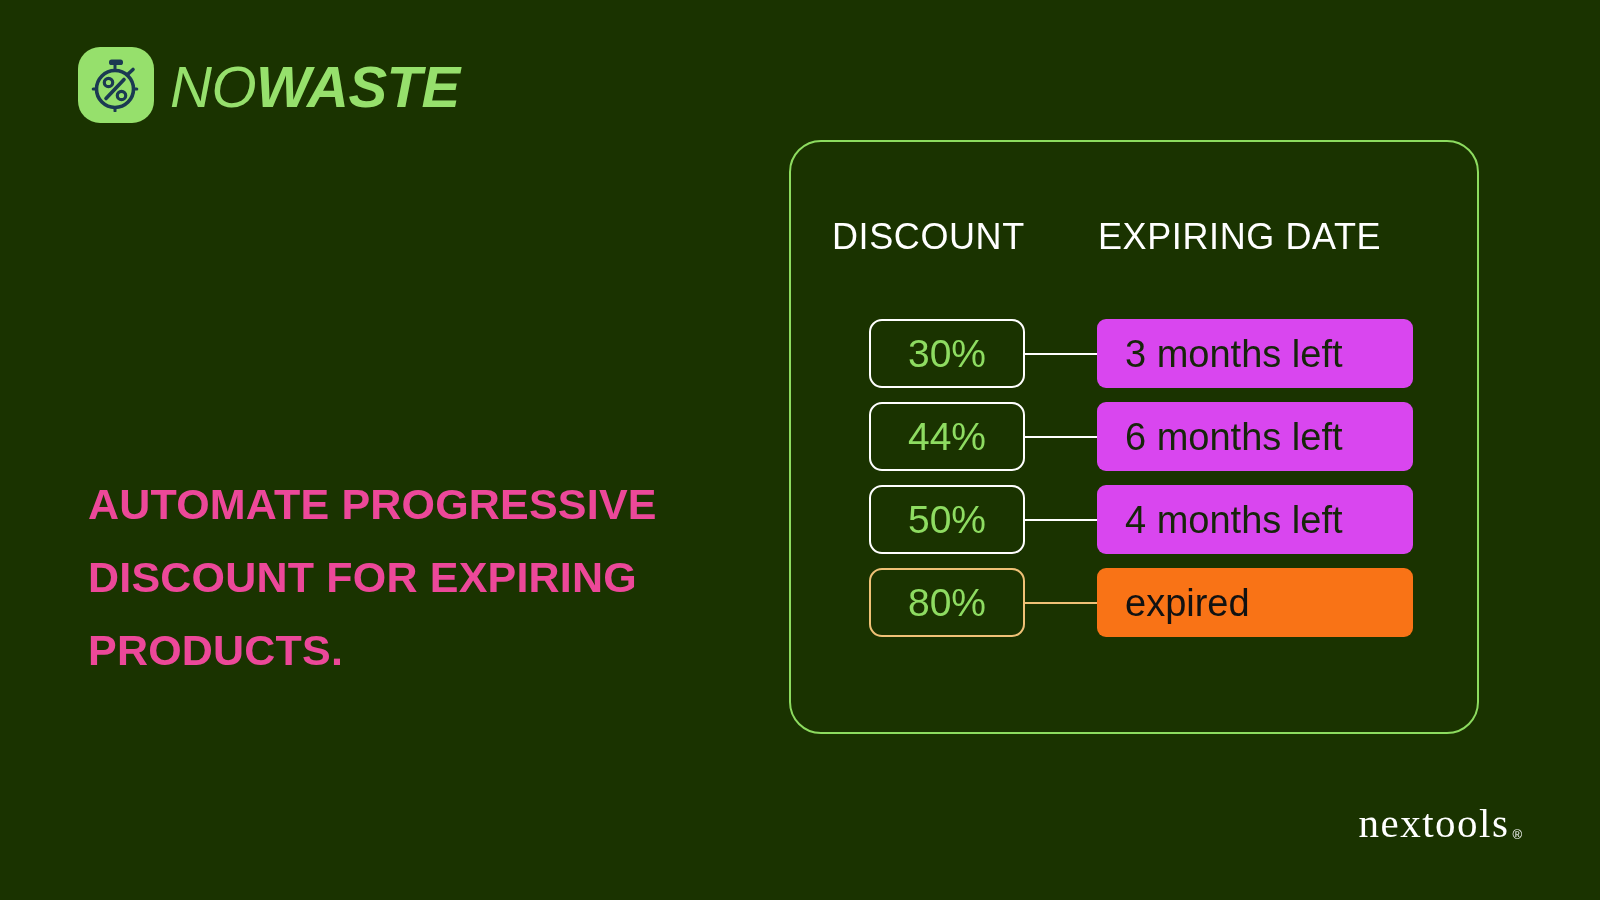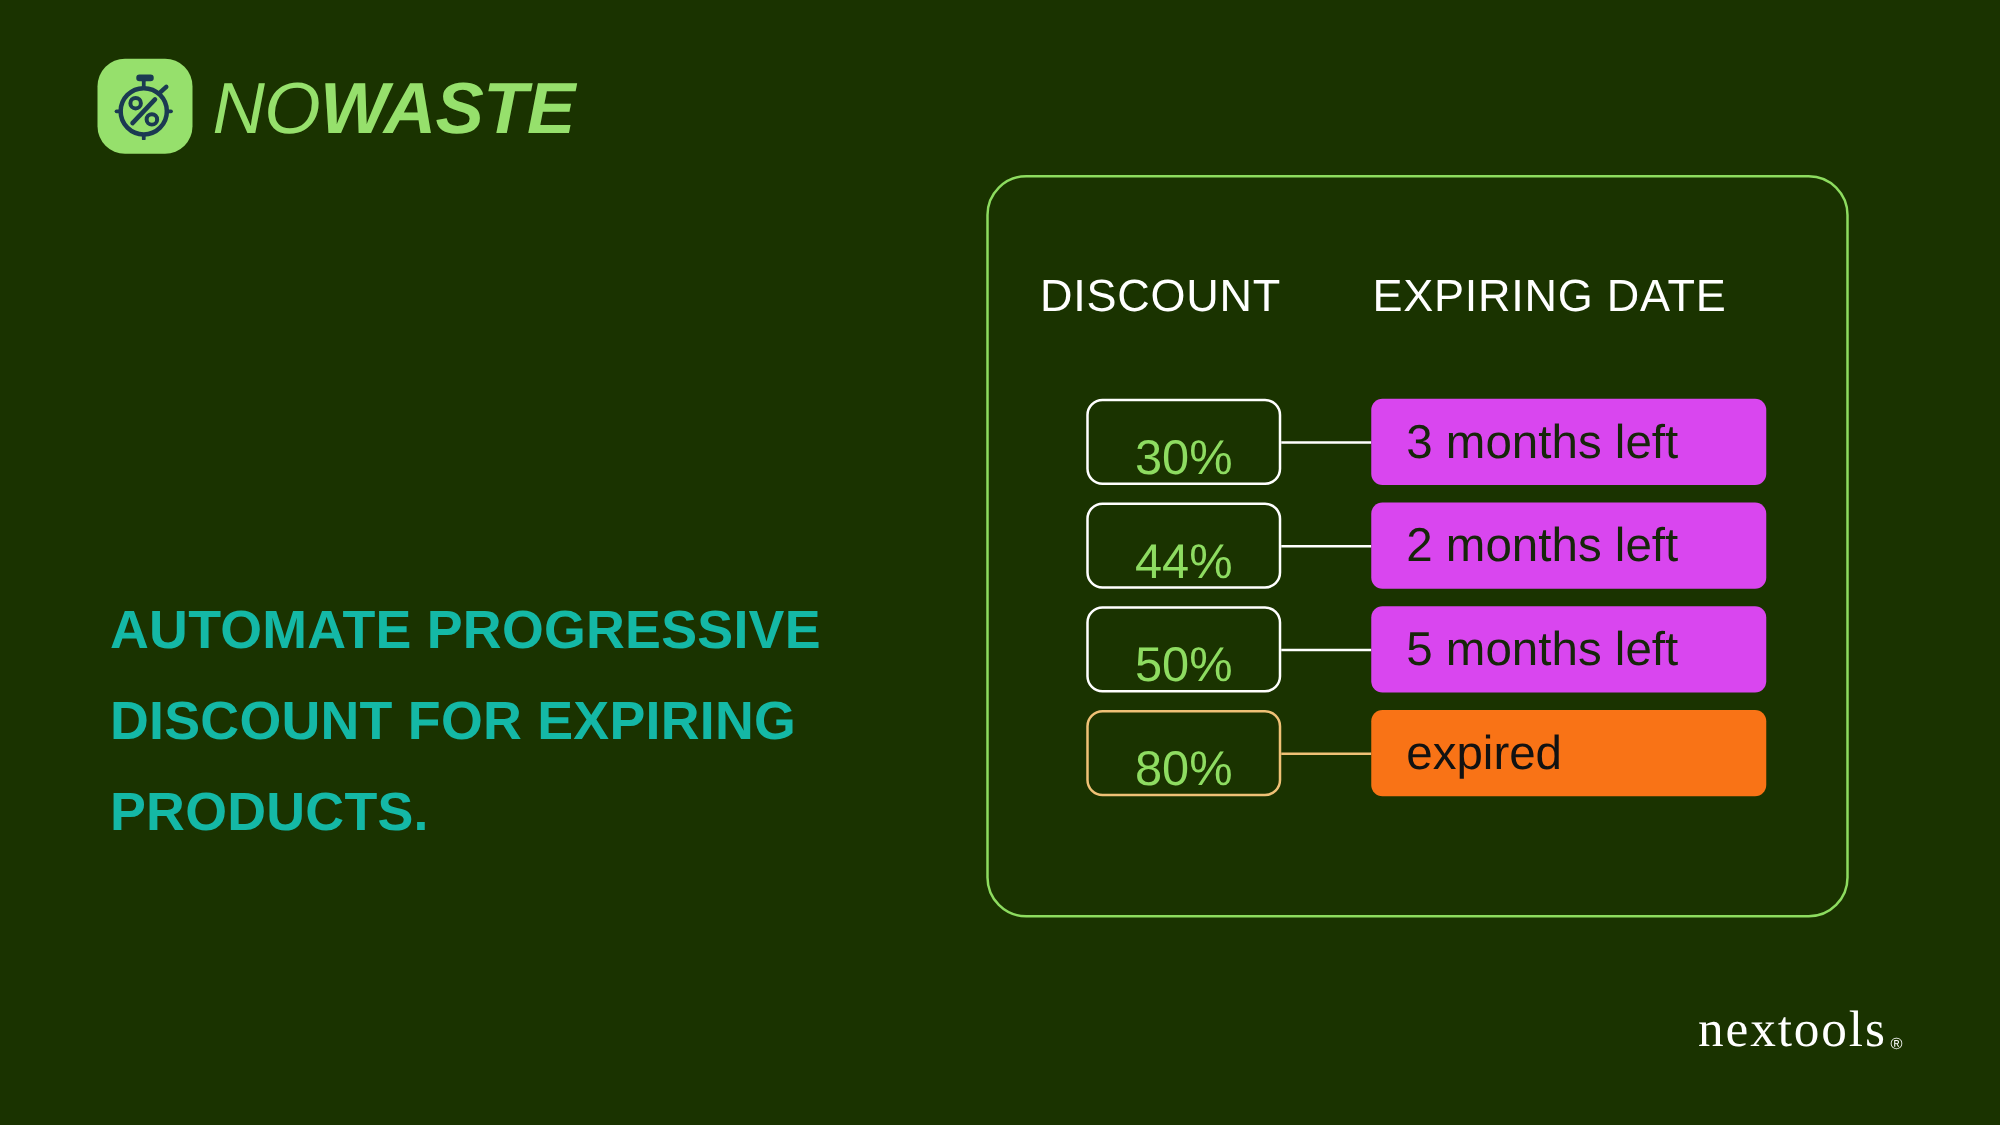--- a/index.html
+++ b/index.html
@@ -69,21 +69,21 @@
     font-weight: 700;
     letter-spacing: 0.2px;
     text-transform: uppercase;
   }
 
   .subhead {
     position: absolute;
     left: 88px;
     top: 468px;
     width: 690px;
-    color: #14b8a6;
+    color: #ec4899;
     font-size: 43px;
     line-height: 1.70;
     font-weight: 700;
     letter-spacing: 0.2px;
     text-transform: uppercase;
   }
 
   
   .card {
     position: absolute;
@@ -130,21 +130,21 @@
 
   .disc-box {
     position: absolute;
     left: 78px;
     top: 0;
     width: 156px;
     height: 69px;
     border: 2.5px solid #ffffff;
     border-radius: 13px;
     display: flex;
-    align-items: flex-end;
+    align-items: center;
     justify-content: center;
   }
   .disc-box .disc-val {
     color: #8edc61;
     font-size: 39px;
     font-weight: 400;
     line-height: 1;
   }
 
   .connector {
@@ -253,31 +253,31 @@
           <span class="pill-label">3 months left</span>
         </div>
       </div>
 
       <div class="row">
         <div class="disc-box">
           <span class="disc-val">44%</span>
         </div>
         <div class="connector"></div>
         <div class="pill">
-          <span class="pill-label">2 months left</span>
+          <span class="pill-label">6 months left</span>
         </div>
       </div>
 
       <div class="row">
         <div class="disc-box">
           <span class="disc-val">50%</span>
         </div>
         <div class="connector"></div>
         <div class="pill">
-          <span class="pill-label">5 months left</span>
+          <span class="pill-label">4 months left</span>
         </div>
       </div>
 
       <div class="row warn">
         <div class="disc-box">
           <span class="disc-val">80%</span>
         </div>
         <div class="connector"></div>
         <div class="pill">
           <span class="pill-label">expired</span>

